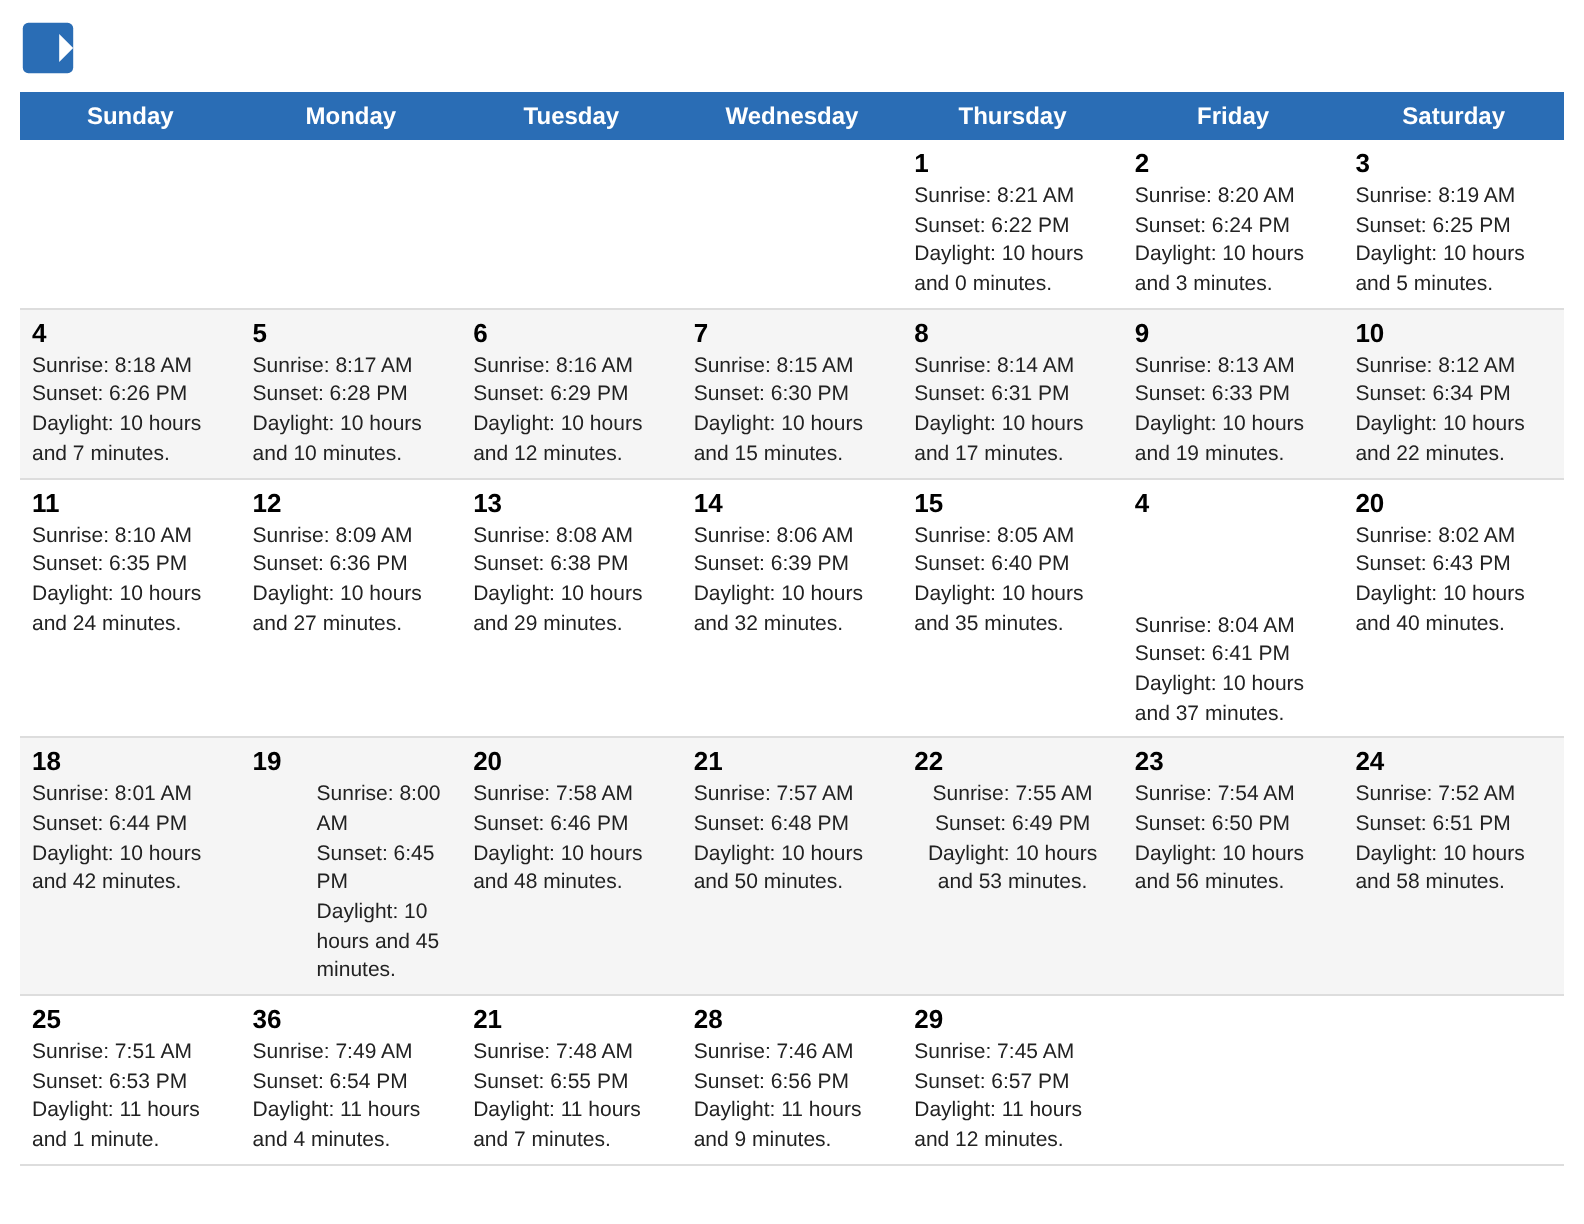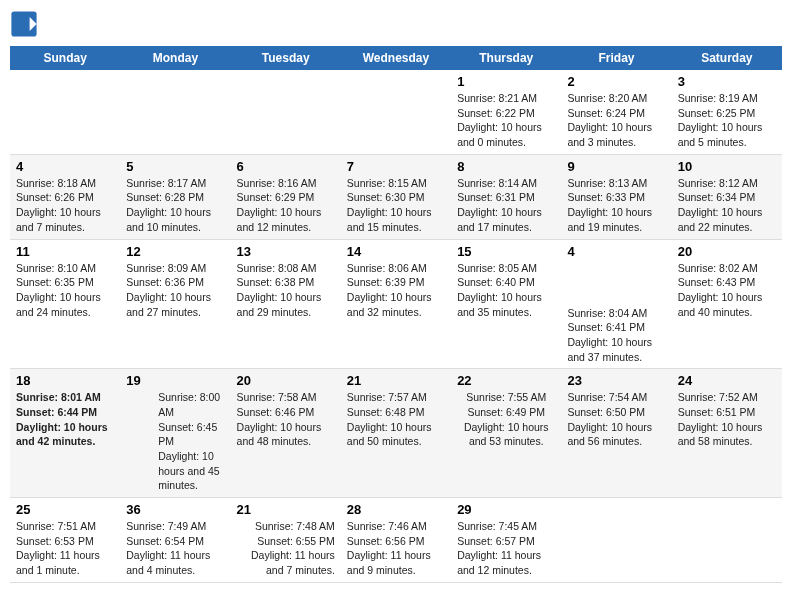--- a/index.html
+++ b/index.html
@@ -218,21 +218,21 @@
         <td>
           <span class="day-num">20</span>
           <div class="day-info" style="white-space: pre-line;">Sunrise: 8:02 AM
 Sunset: 6:43 PM
 Daylight: 10 hours and 40 minutes.</div>
         </td>
       </tr>
       <tr>
         <td>
           <span class="day-num">18</span>
-          <div class="day-info" style="white-space: pre-line; font-weight: bold;">Sunrise: 8:01 AM
+          <div class="day-info" style="white-space: pre-line;">Sunrise: 8:01 AM
 Sunset: 6:44 PM
 Daylight: 10 hours and 42 minutes.</div>
         </td>
         <td>
           <span class="day-num">19</span>
           <div class="day-info" style="white-space: pre-line; margin-left: 32px;">Sunrise: 8:00 AM
 Sunset: 6:45 PM
 Daylight: 10 hours and 45 minutes.</div>
         </td>
         <td>
@@ -274,21 +274,21 @@
 Daylight: 11 hours and 1 minute.</div>
         </td>
         <td>
           <span class="day-num">36</span>
           <div class="day-info" style="white-space: pre-line;">Sunrise: 7:49 AM
 Sunset: 6:54 PM
 Daylight: 11 hours and 4 minutes.</div>
         </td>
         <td>
           <span class="day-num">21</span>
-          <div class="day-info" style="white-space: pre-line; text-align: right;">Sunrise: 7:48 AM
+          <div class="day-info" style="white-space: pre-line;">Sunrise: 7:48 AM
 Sunset: 6:55 PM
 Daylight: 11 hours and 7 minutes.</div>
         </td>
         <td>
           <span class="day-num">28</span>
           <div class="day-info" style="white-space: pre-line;">Sunrise: 7:46 AM
 Sunset: 6:56 PM
 Daylight: 11 hours and 9 minutes.</div>
         </td>
         <td>

